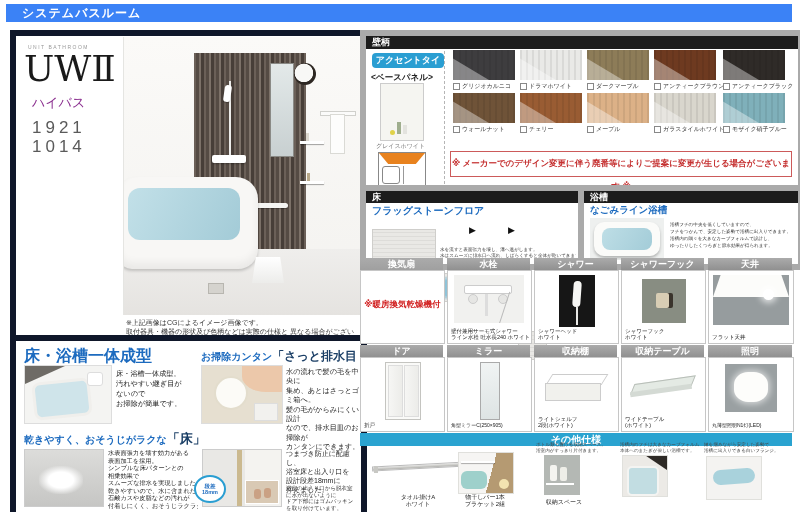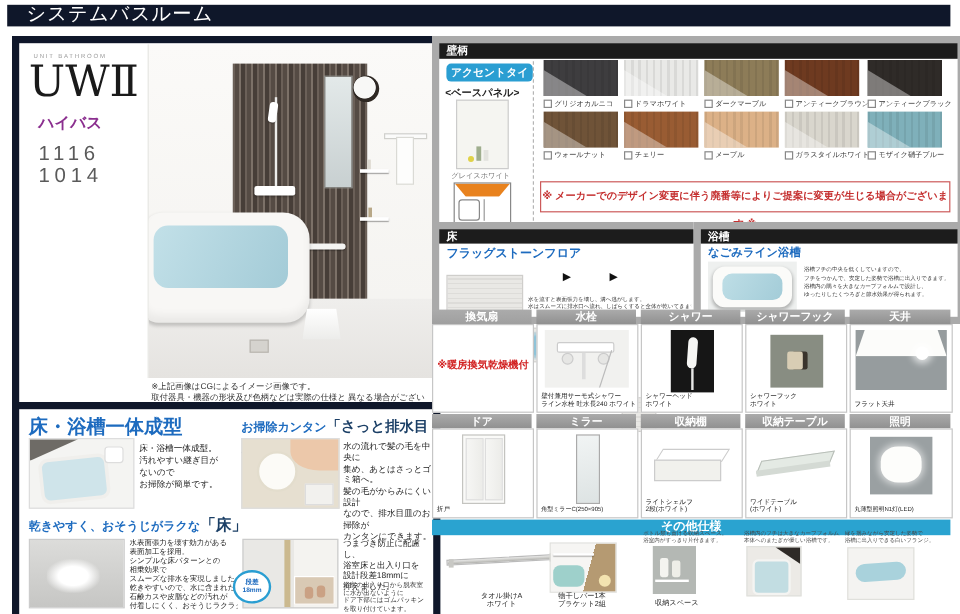--- a/index.html
+++ b/index.html
@@ -1,20 +1,20 @@
 <!DOCTYPE html>
 <html><head>
 <meta charset="utf-8">
 <style>
   html,body{margin:0;padding:0}
   #page{position:relative;width:800px;height:512px;background:#fff;overflow:hidden;
         font-family:"Liberation Sans","DejaVu Sans",sans-serif;color:#222}
   .abs{position:absolute}
-  .topbar{left:6px;top:4px;width:786px;height:18px;background:#0f172a;color:#fff;
-          font-weight:normal;font-size:16px;line-height:18px}
+  .topbar{left:6px;top:4px;width:786px;height:18px;background:#3b82f6;color:#fff;
+          font-weight:bold;font-size:12px;line-height:18px}
   .topbar .ttl{padding-left:16px;letter-spacing:1px}
   .topbar .comp{position:absolute;left:332px;top:0;letter-spacing:0}
   .panel{border:6px solid #0f172a;background:#fff}
   .hdrbar{background:#1c1c1c;color:#fff;font-weight:bold;font-size:9px;line-height:13px;padding-left:6px}
   .ghdr{background:linear-gradient(#ababab,#909090);color:#fff;font-weight:bold;font-size:9px;line-height:12px;text-align:center}
   .blueh{color:#1d6bbf;font-weight:bold}
   .pre{white-space:pre-line}
   .prehard{white-space:pre;overflow:hidden}
   .cap{position:absolute;left:3px;bottom:2px;font-size:5.5px;line-height:6.6px;color:#222;white-space:pre-line}
   .pbody{position:absolute;background:#fff;border:1px solid #c6c6c6}
@@ -37,23 +37,23 @@
 
 <div id="page">
 
   <div class="abs topbar">
     <span class="ttl">システムバスルーム</span>
   </div>
 
   <div class="abs panel" style="left:10px;top:30px;width:345px;height:301px">
     <div class="abs" style="left:12px;top:8px;font-size:5px;letter-spacing:1.5px;color:#999">UNIT BATHROOM</div>
     <div class="abs" style="left:8px;top:12px;font-family:'DejaVu Serif','Liberation Serif',serif;font-size:36px;color:#1a1a1a">UWⅡ</div>
-    <div class="abs" style="left:16px;top:58px;font-size:13px;font-weight:bold;color:#8b2f8f">ハイバス</div>
+    <div class="abs" style="left:16px;top:58px;font-size:13px;font-weight:normal;color:#8b2f8f">ハイバス</div>
     <div class="abs" style="left:16px;top:82px;font-size:17px;color:#5a5a5a;letter-spacing:4px;line-height:19px">
-      <div>1116</div>
+      <div>1921</div>
       <div>1014</div>
     </div>
 
     <div class="abs" style="left:107px;top:1px;width:236px;height:278px;background:linear-gradient(#fbfaf8,#f3f2ef);overflow:hidden;border-left:1px solid #e5e5e2">
       <div class="abs stripewall" style="left:70px;top:16px;width:112px;height:196px"></div>
       <div class="abs" style="left:146px;top:26px;width:22px;height:92px;background:linear-gradient(#e3e9e9,#c8d0d1);border:1px solid #8a8a86"></div>
       <div class="abs" style="left:170px;top:26px;width:22px;height:22px;border-radius:50%;background:radial-gradient(circle at 45% 45%,#f8f8f6 0 52%,#2e2823 56%)"></div>
       <div class="abs" style="left:105px;top:44px;width:2px;height:78px;background:#ececea"></div>
       <div class="abs" style="left:100px;top:48px;width:7px;height:17px;background:#fff;border-radius:3px;transform:rotate(8deg);box-shadow:0 1px 1px rgba(0,0,0,.25)"></div>
       <div class="abs" style="left:88px;top:118px;width:34px;height:8px;background:#fff;border-radius:2px;box-shadow:0 1px 2px rgba(0,0,0,.3)"></div>

